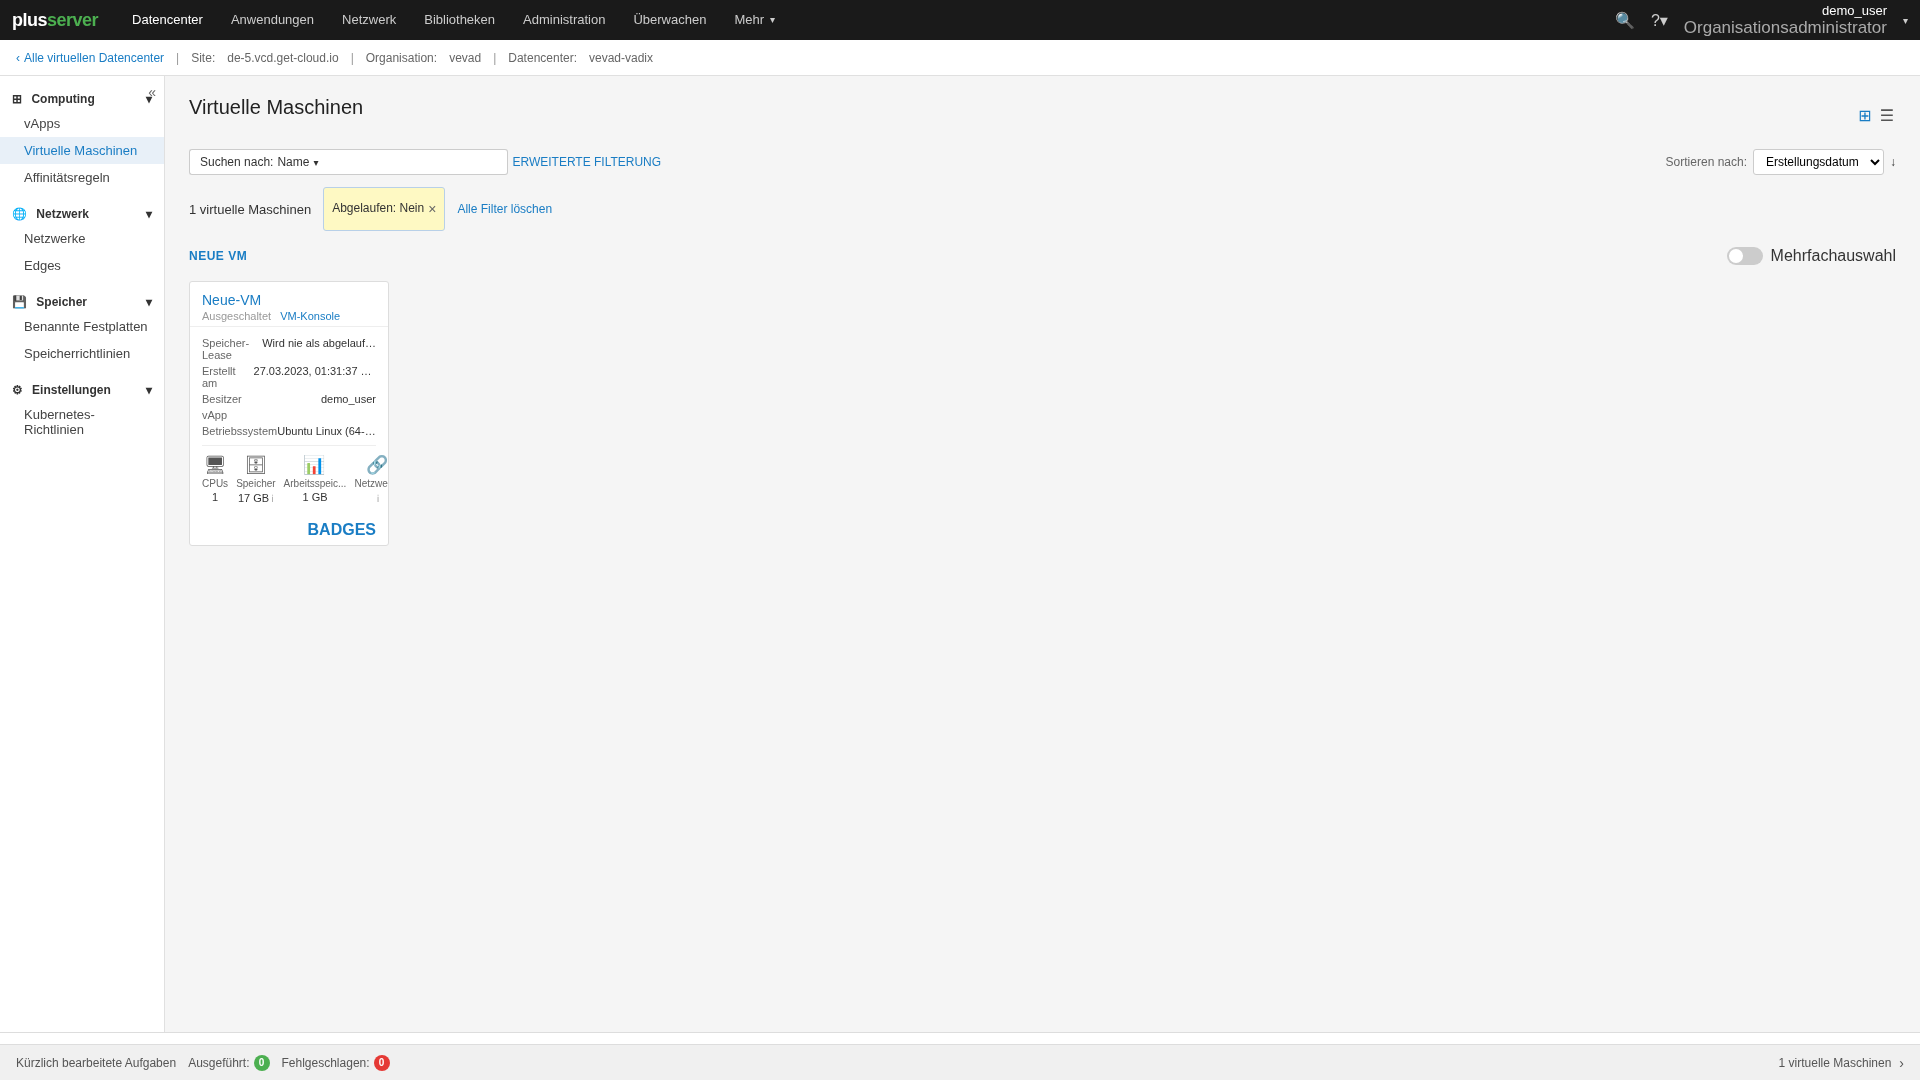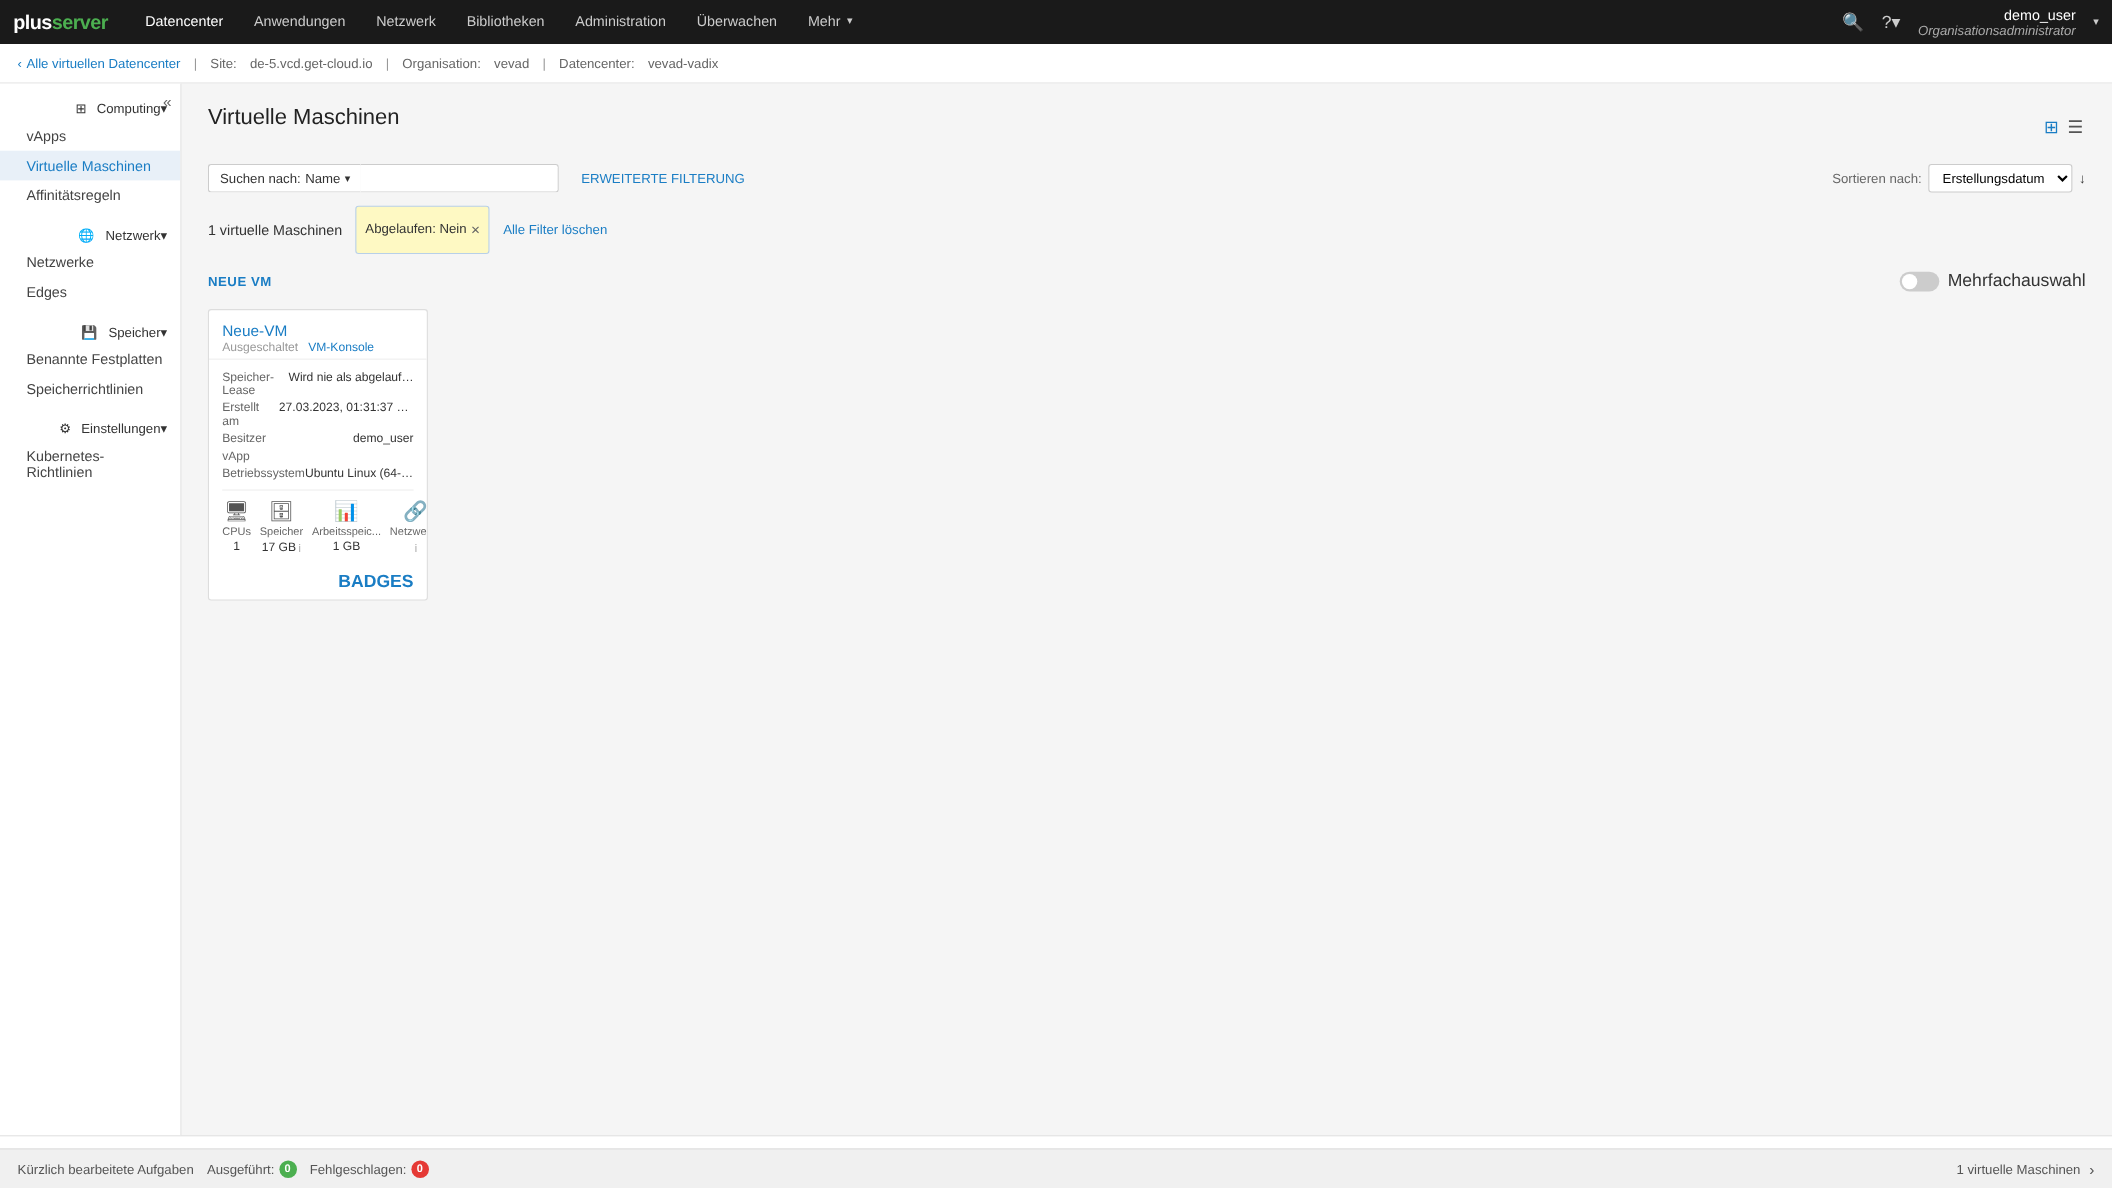--- a/index.html
+++ b/index.html
@@ -8,50 +8,50 @@
     
     .top-nav { background: #1a1a1a; color: #fff; height: 40px; display: flex; align-items: center; padding: 0 12px; gap: 0; }
     .logo { color: #fff; font-size: 18px; font-weight: bold; margin-right: 20px; letter-spacing: -0.5px; }
     .logo span { color: #4caf50; }
     .nav-item { color: #ccc; padding: 16px 14px; height: 52px; display: flex; align-items: center; font-size: 13px; cursor: pointer; border-bottom: 2px solid transparent; }
     .nav-item.active { color: #fff; border-bottom: 2px solid #fff; }
     .nav-right { margin-left: auto; display: flex; align-items: center; gap: 16px; }
     .nav-icon { color: #ccc; cursor: pointer; font-size: 16px; }
     .user-info { display: flex; flex-direction: column; align-items: flex-end; cursor: pointer; }
     .user-name { color: #fff; font-size: 13px; }
-    .user-role { color: #aaa; font-size: 12px; font-style: italic; }
+    .user-role { color: #aaa; font-size: 17px; }
     .nav-more { display: flex; align-items: center; gap: 3px; }
 
     
     .breadcrumb-bar { background: #fff; border-bottom: 1px solid #e0e0e0; padding: 0 16px; height: 36px; display: flex; align-items: center; gap: 12px; font-size: 12px; color: #666; }
     .breadcrumb-back { color: #1a7dc4; cursor: pointer; display: flex; align-items: center; gap: 4px; }
     .breadcrumb-sep { color: #999; }
 
     
     .main-layout { display: flex; height: calc(1080px - 52px - 36px - 36px); }
 
     
     .sidebar { width: 165px; background: #fff; border-right: 1px solid #e0e0e0; overflow-y: auto; flex-shrink: 0; position: relative; }
     .sidebar-collapse { position: absolute; top: 8px; right: 8px; cursor: pointer; color: #666; font-size: 14px; }
     .sidebar-section { margin-top: 8px; }
-    .sidebar-section-header { display: flex; align-items: center; justify-content: flex-end; padding: 8px 12px 4px 12px; font-size: 12px; font-weight: 400; color: #333; cursor: pointer; }
+    .sidebar-section-header { display: flex; align-items: center; justify-content: space-between; padding: 8px 12px 4px 12px; font-size: 12px; font-weight: 700; color: #333; cursor: pointer; }
     .sidebar-section-header .section-icon { margin-right: 6px; }
     .sidebar-item { padding: 6px 12px 6px 24px; font-size: 13px; color: #444; cursor: pointer; display: flex; align-items: center; }
     .sidebar-item.active { color: #1a7dc4; background: #e8f0f8; }
 
     
     .content { flex: 1; overflow-y: auto; padding: 20px 24px; background: #f5f5f5; }
     .page-title { font-size: 20px; font-weight: 500; color: #222; margin-bottom: 16px; }
 
     
     .toolbar { display: flex; align-items: center; justify-content: space-between; margin-bottom: 12px; }
     .search-bar { display: flex; align-items: center; gap: 0; }
     .search-label { background: #fff; border: 1px solid #ccc; border-right: none; padding: 5px 10px; font-size: 12px; color: #333; display: flex; align-items: center; gap: 4px; border-radius: 3px 0 0 3px; }
     .search-input { border: 1px solid #ccc; border-left: none; padding: 5px 10px; font-size: 12px; width: 180px; border-radius: 0 3px 3px 0; outline: none; }
-    .filter-link { color: #1a7dc4; font-size: 12px; cursor: pointer; margin-left: 20px; text-transform: uppercase; font-weight: 500; }
+    .filter-link { color: #1a7dc4; font-size: 12px; cursor: pointer; margin-left: 4px; text-transform: uppercase; font-weight: 500; }
     .sort-bar { display: flex; align-items: center; gap: 6px; font-size: 12px; color: #666; }
     .sort-select { border: 1px solid #ccc; padding: 4px 8px; font-size: 12px; background: #fff; border-radius: 3px; cursor: pointer; }
     .sort-arrow { color: #333; cursor: pointer; }
     .view-icons { display: flex; gap: 4px; }
     .view-icon { cursor: pointer; color: #555; font-size: 16px; padding: 2px; }
     .view-icon.active { color: #1a7dc4; }
 
     
     .filter-bar { display: flex; align-items: center; gap: 12px; margin-bottom: 16px; }
     .filter-count { font-size: 13px; color: #333; }

